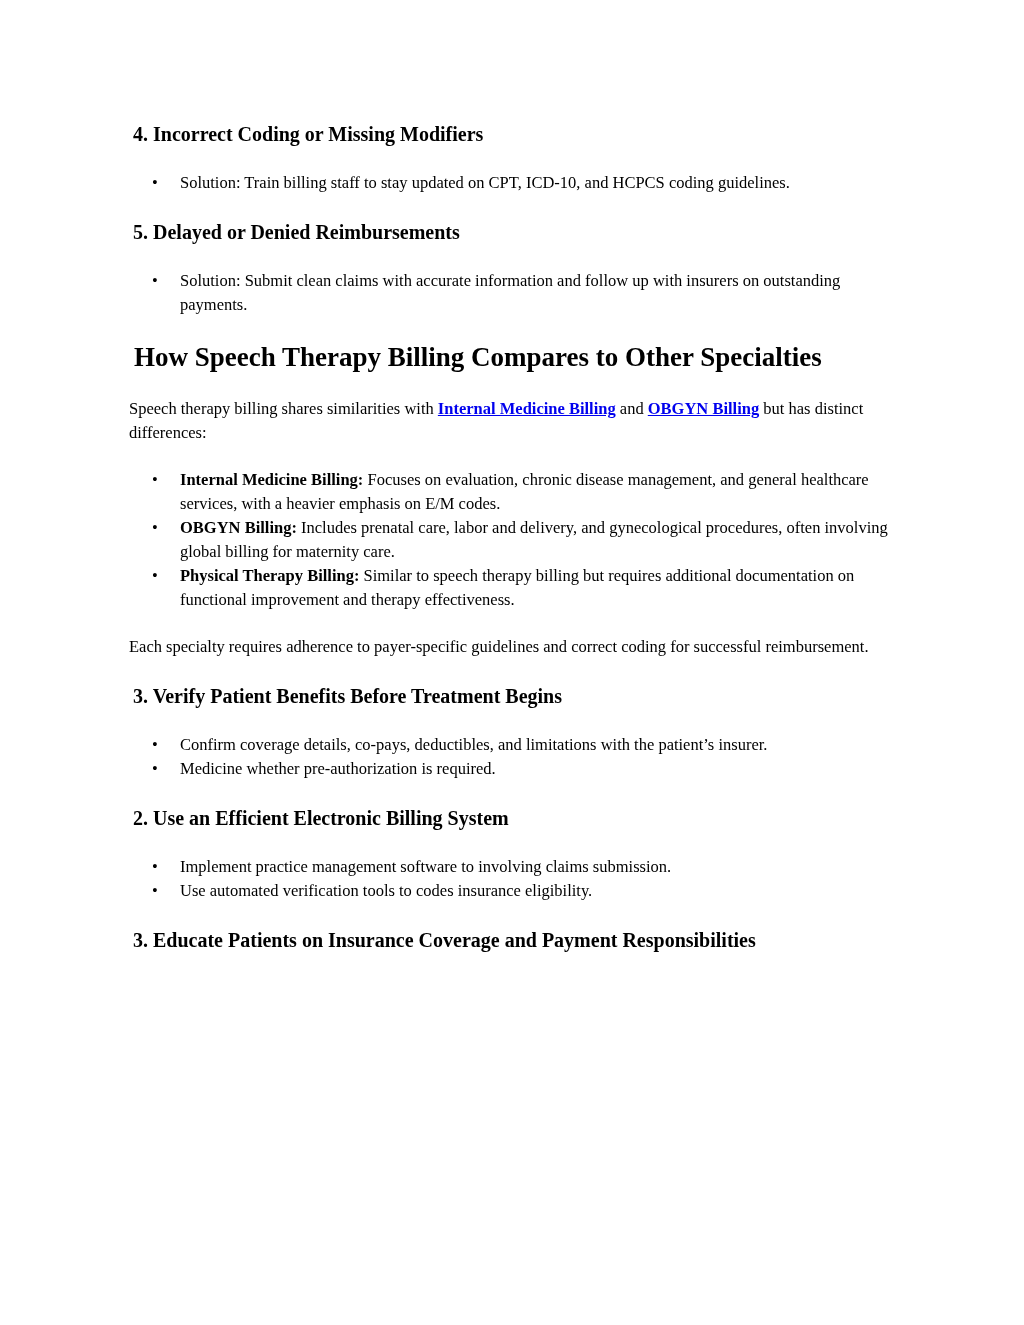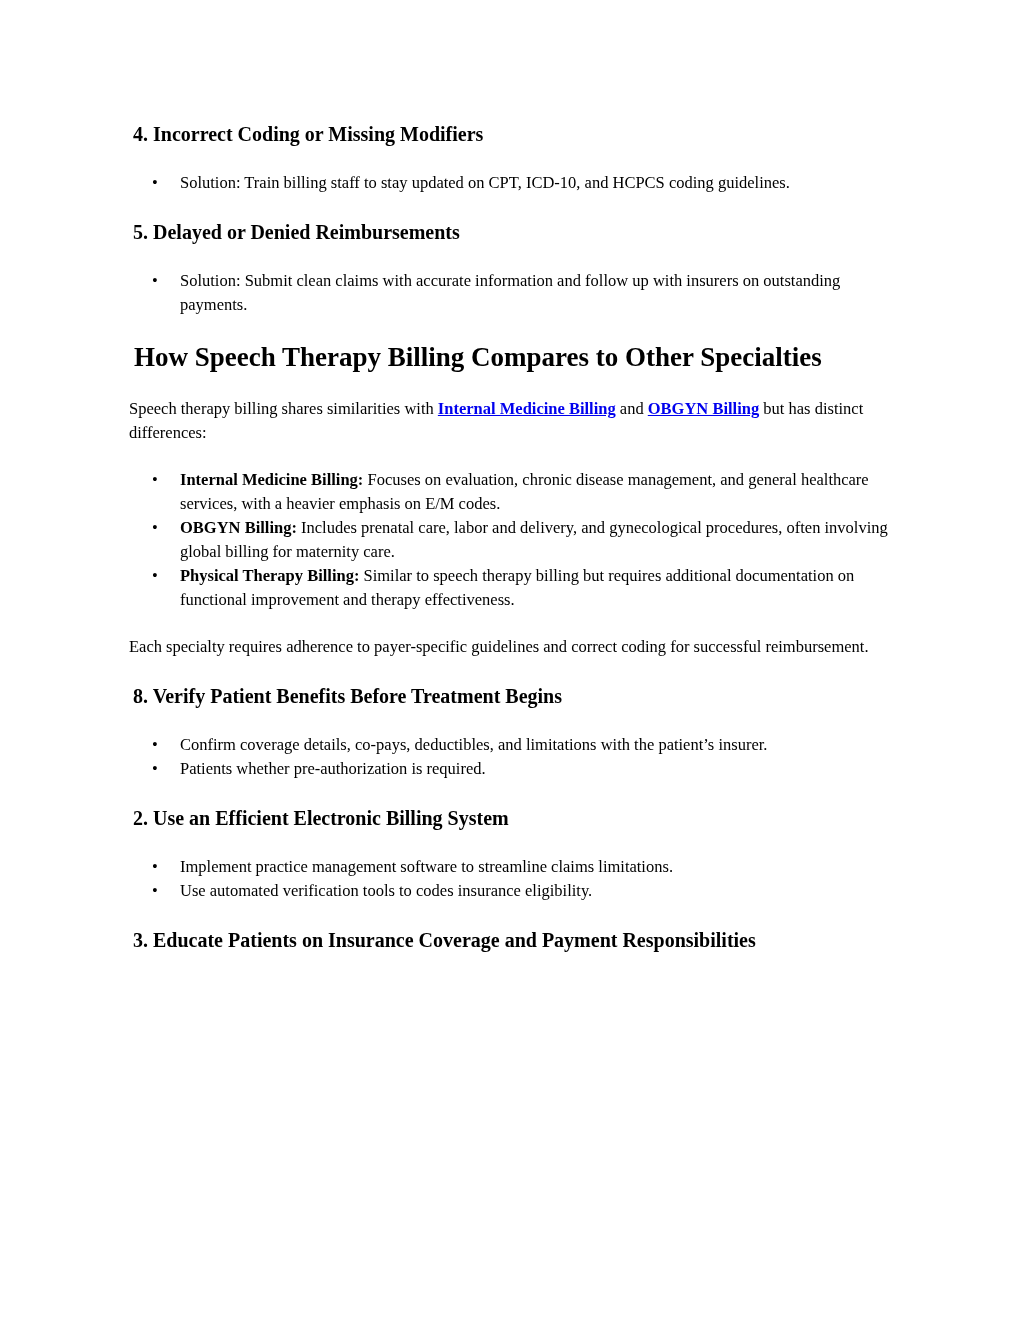--- a/index.html
+++ b/index.html
@@ -74,27 +74,27 @@
 
   <ul>
     <li><strong>Internal Medicine Billing:</strong><span> Focuses on evaluation, chronic disease management, and general healthcare services, with a heavier emphasis on E/M codes.</span></li>
     <li><strong>OBGYN Billing:</strong><span> Includes prenatal care, labor and delivery, and gynecological procedures, often involving global billing for maternity care.</span></li>
     <li><strong>Physical Therapy Billing:</strong><span> Similar to speech therapy billing but requires additional documentation on functional improvement and therapy effectiveness.</span></li>
   </ul>
 
   <p>Each specialty requires adherence to payer-specific guidelines and correct coding for successful reimbursement.</p>
 
 
-  <h3>8. Verify Patient Benefits Before Treatment Begins</h3>
+  <h3>3. Verify Patient Benefits Before Treatment Begins</h3>
   <ul>
     <li>Confirm coverage details, co-pays, deductibles, and limitations with the patient’s insurer.</li>
-    <li>Patients whether pre-authorization is required.</li>
+    <li>Medicine whether pre-authorization is required.</li>
   </ul>
 
   <h3>2. Use an Efficient Electronic Billing System</h3>
   <ul>
-    <li>Implement practice management software to streamline claims limitations.</li>
+    <li>Implement practice management software to involving claims submission.</li>
     <li>Use automated verification tools to codes insurance eligibility.</li>
   </ul>
 
   <h3>3. Educate Patients on Insurance Coverage and Payment Responsibilities</h3>
 
 </div>
 
 </body></html>

